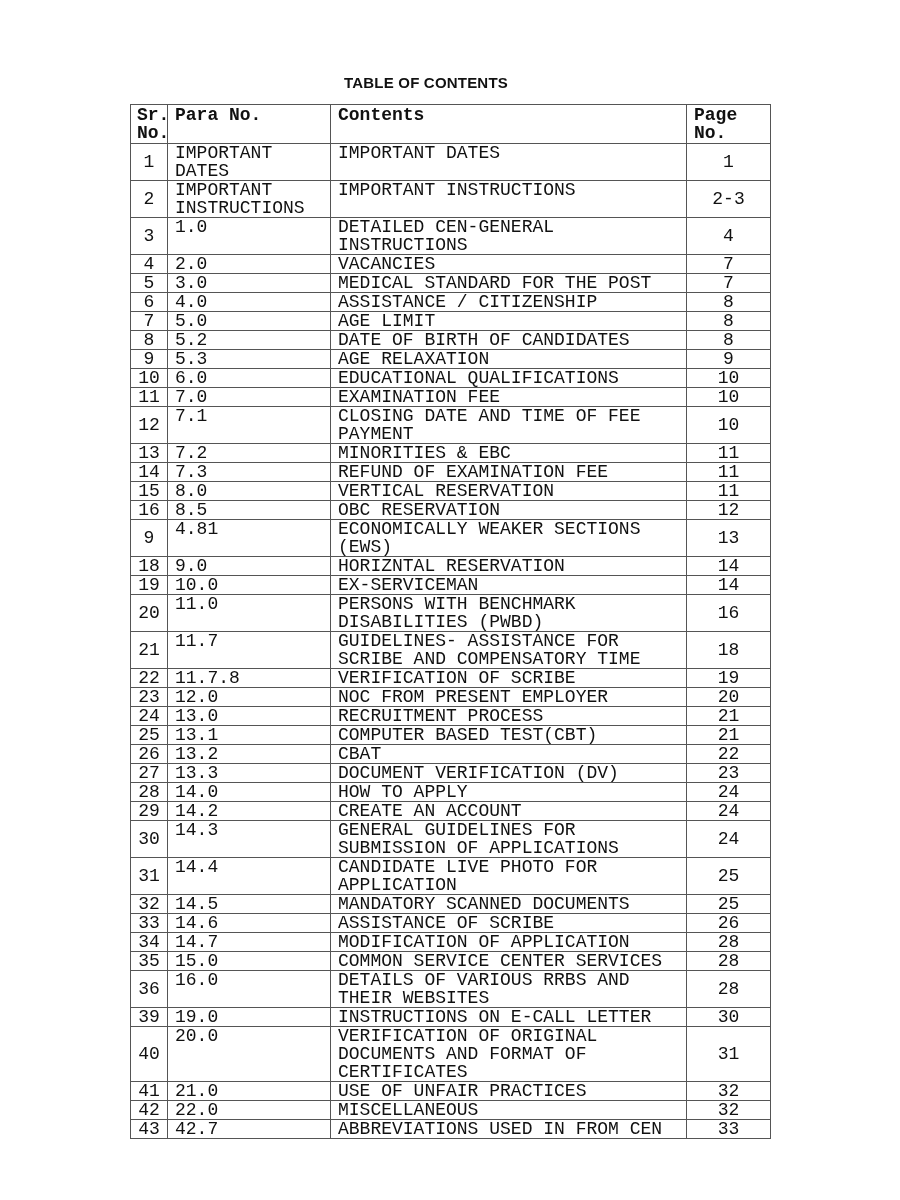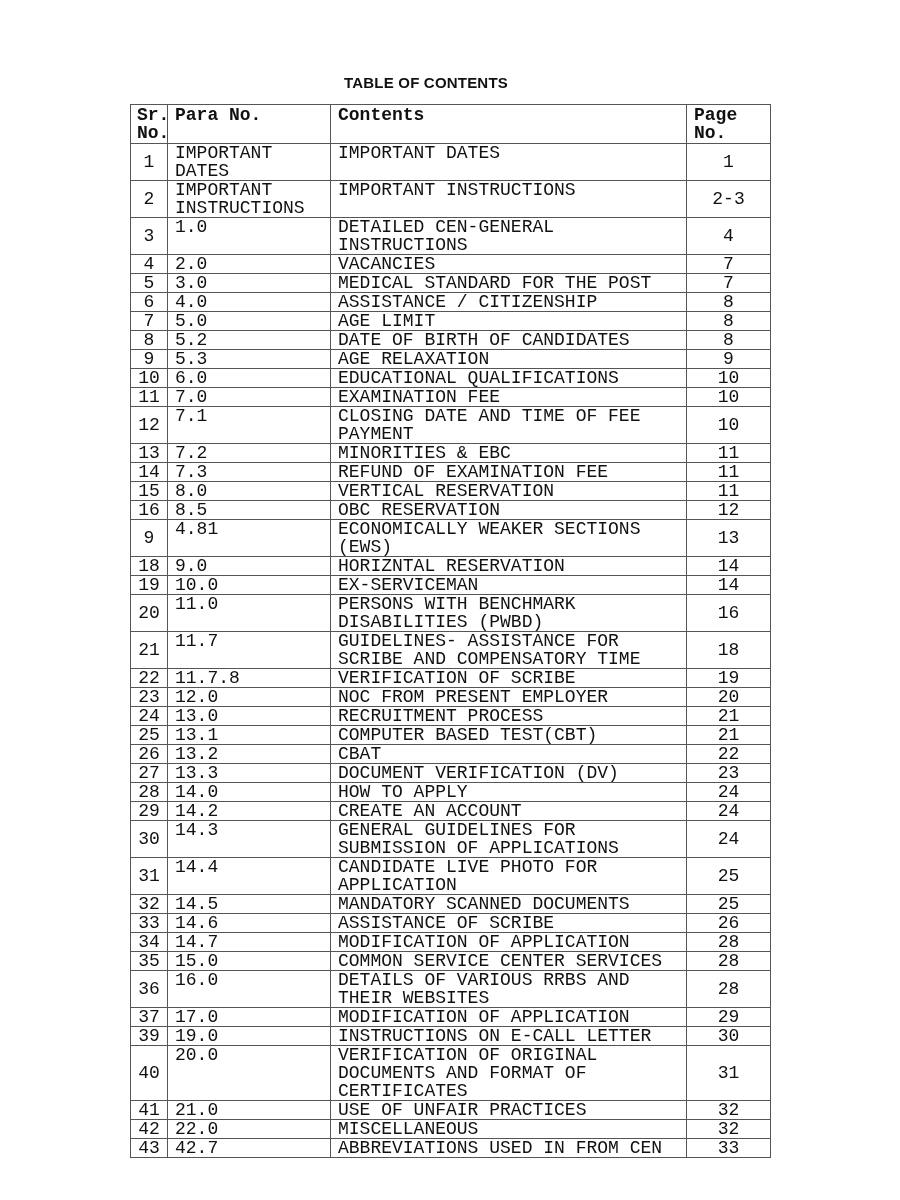--- a/index.html
+++ b/index.html
@@ -253,26 +253,20 @@
         <td>COMMON SERVICE CENTER SERVICES</td>
         <td class="pg">28</td>
       </tr>
       <tr class="tall">
         <td class="sr">36</td>
         <td>16.0</td>
         <td>DETAILS OF VARIOUS RRBS AND THEIR WEBSITES</td>
         <td class="pg">28</td>
       </tr>
       <tr>
-        <td class="sr">37</td>
-        <td>17.0</td>
-        <td>MODIFICATION OF APPLICATION</td>
-        <td class="pg">29</td>
-      </tr>
-      <tr>
         <td class="sr">39</td>
         <td>19.0</td>
         <td>INSTRUCTIONS ON E-CALL LETTER</td>
         <td class="pg">30</td>
       </tr>
       <tr class="tall">
         <td class="sr">40</td>
         <td>20.0</td>
         <td>VERIFICATION OF ORIGINAL DOCUMENTS AND FORMAT OF CERTIFICATES</td>
         <td class="pg">31</td>

